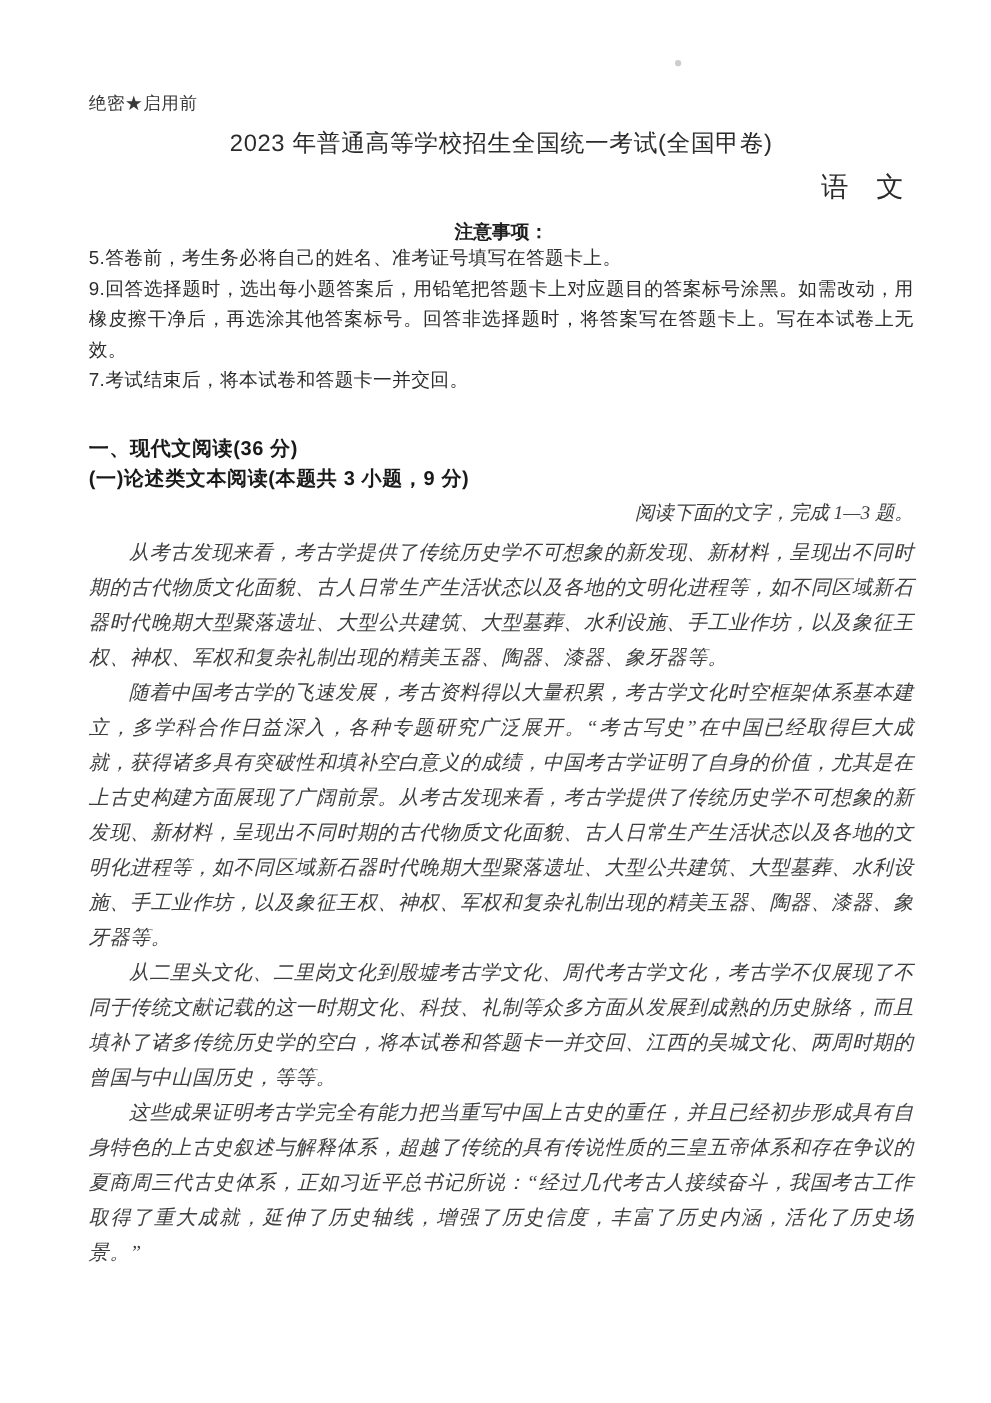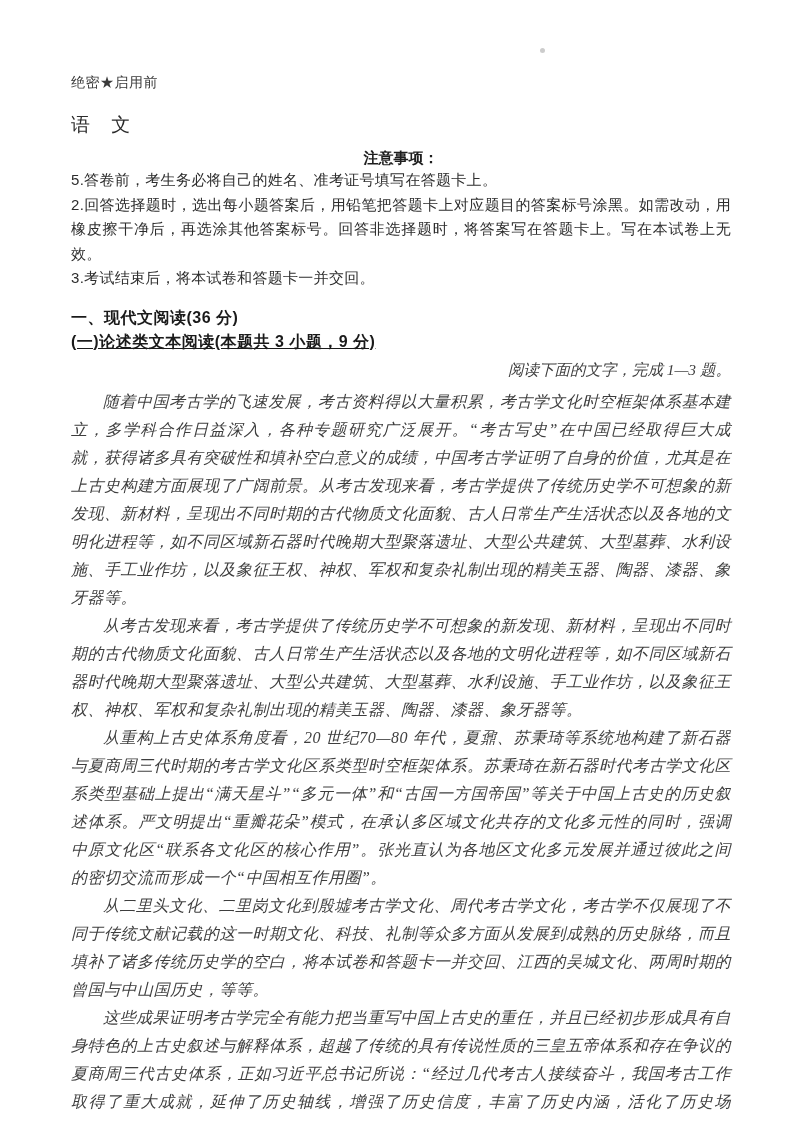--- a/index.html
+++ b/index.html
@@ -40,56 +40,55 @@
   }
   .title {
     margin-top: 10px;
     text-align: center;
     font-size: 19px;
     font-weight: normal;
     color: #2b2b2b;
     letter-spacing: 0.5px;
   }
   .subject {
-    margin-top: 20px;
-    text-align: left;
-    font-size: 19px;
+    margin-top: 7px;
+    text-align: right;
+    font-size: 22px;
     font-weight: normal;
     color: #2b2b2b;
     letter-spacing: 8px;
   }
   .notice-heading {
     margin-top: 11px;
     font-size: 15px;
     font-weight: bold;
     color: #1e1e1e;
     text-align: center;
   }
   .notice-item {
     margin: 0;
     font-size: 15px;
     line-height: 24.5px;
     text-align: justify;
     color: #2d2d2d;
     letter-spacing: 0.3px;
   }
   .sec-heading {
-    margin-top: 17px;
+    margin-top: 31px;
     font-size: 16px;
     font-weight: bold;
     color: #1a1a1a;
     letter-spacing: 0.5px;
   }
   .sec-subheading {
     margin-top: 3px;
     font-size: 16px;
     font-weight: bold;
     color: #1a1a1a;
     letter-spacing: 0.5px;
-    text-decoration: underline;
   }
   .kai {
     font-family: "Liberation Serif", serif;
     font-style: italic;
     color: #3e3e3e;
     text-align: right;
   }
   .instruction {
     margin: 5px 0 0 0;
     font-size: 15.5px;
@@ -112,40 +111,40 @@
 <body>
 
 <div class="page">
 
   <span class="stray-dot"></span>
 
   <div class="content">
 
     <div class="classification">绝密★启用前</div>
 
+    <div class="title">2023 年普通高等学校招生全国统一考试(全国甲卷)</div>
 
     <div class="subject">语 文</div>
 
     <div class="notice-heading">注意事项：</div>
 
     <div class="notice-list">
       <p class="notice-item">5.答卷前，考生务必将自己的姓名、准考证号填写在答题卡上。</p>
-      <p class="notice-item">2.回答选择题时，选出每小题答案后，用铅笔把答题卡上对应题目的答案标号涂黑。如需改动，用橡皮擦干净后，再选涂其他答案标号。回答非选择题时，将答案写在答题卡上。写在本试卷上无效。</p>
-      <p class="notice-item">3.考试结束后，将本试卷和答题卡一并交回。</p>
+      <p class="notice-item">9.回答选择题时，选出每小题答案后，用铅笔把答题卡上对应题目的答案标号涂黑。如需改动，用橡皮擦干净后，再选涂其他答案标号。回答非选择题时，将答案写在答题卡上。写在本试卷上无效。</p>
+      <p class="notice-item">7.考试结束后，将本试卷和答题卡一并交回。</p>
     </div>
 
     <div class="sec-heading">一、现代文阅读(36 分)</div>
 
     <div class="sec-subheading">(一)论述类文本阅读(本题共 3 小题，9 分)</div>
 
     <p class="kai instruction">阅读下面的文字，完成 1—3 题。</p>
 
     <div class="passage">
+      <p class="kai para">从考古发现来看，考古学提供了传统历史学不可想象的新发现、新材料，呈现出不同时期的古代物质文化面貌、古人日常生产生活状态以及各地的文明化进程等，如不同区域新石器时代晚期大型聚落遗址、大型公共建筑、大型墓葬、水利设施、手工业作坊，以及象征王权、神权、军权和复杂礼制出现的精美玉器、陶器、漆器、象牙器等。</p>
       <p class="kai para">随着中国考古学的飞速发展，考古资料得以大量积累，考古学文化时空框架体系基本建立，多学科合作日益深入，各种专题研究广泛展开。“考古写史”在中国已经取得巨大成就，获得诸多具有突破性和填补空白意义的成绩，中国考古学证明了自身的价值，尤其是在上古史构建方面展现了广阔前景。从考古发现来看，考古学提供了传统历史学不可想象的新发现、新材料，呈现出不同时期的古代物质文化面貌、古人日常生产生活状态以及各地的文明化进程等，如不同区域新石器时代晚期大型聚落遗址、大型公共建筑、大型墓葬、水利设施、手工业作坊，以及象征王权、神权、军权和复杂礼制出现的精美玉器、陶器、漆器、象牙器等。</p>
-      <p class="kai para">从考古发现来看，考古学提供了传统历史学不可想象的新发现、新材料，呈现出不同时期的古代物质文化面貌、古人日常生产生活状态以及各地的文明化进程等，如不同区域新石器时代晚期大型聚落遗址、大型公共建筑、大型墓葬、水利设施、手工业作坊，以及象征王权、神权、军权和复杂礼制出现的精美玉器、陶器、漆器、象牙器等。</p>
-      <p class="kai para">从重构上古史体系角度看，20 世纪70—80 年代，夏鼐、苏秉琦等系统地构建了新石器与夏商周三代时期的考古学文化区系类型时空框架体系。苏秉琦在新石器时代考古学文化区系类型基础上提出“满天星斗”“多元一体”和“古国一方国帝国”等关于中国上古史的历史叙述体系。严文明提出“重瓣花朵”模式，在承认多区域文化共存的文化多元性的同时，强调中原文化区“联系各文化区的核心作用”。张光直认为各地区文化多元发展并通过彼此之间的密切交流而形成一个“中国相互作用圈”。</p>
       <p class="kai para">从二里头文化、二里岗文化到殷墟考古学文化、周代考古学文化，考古学不仅展现了不同于传统文献记载的这一时期文化、科技、礼制等众多方面从发展到成熟的历史脉络，而且填补了诸多传统历史学的空白，将本试卷和答题卡一并交回、江西的吴城文化、两周时期的曾国与中山国历史，等等。</p>
       <p class="kai para">这些成果证明考古学完全有能力把当重写中国上古史的重任，并且已经初步形成具有自身特色的上古史叙述与解释体系，超越了传统的具有传说性质的三皇五帝体系和存在争议的夏商周三代古史体系，正如习近平总书记所说：“经过几代考古人接续奋斗，我国考古工作取得了重大成就，延伸了历史轴线，增强了历史信度，丰富了历史内涵，活化了历史场景。”</p>
 
     </div>
 
   </div>
 </div>
 
 </body></html>

